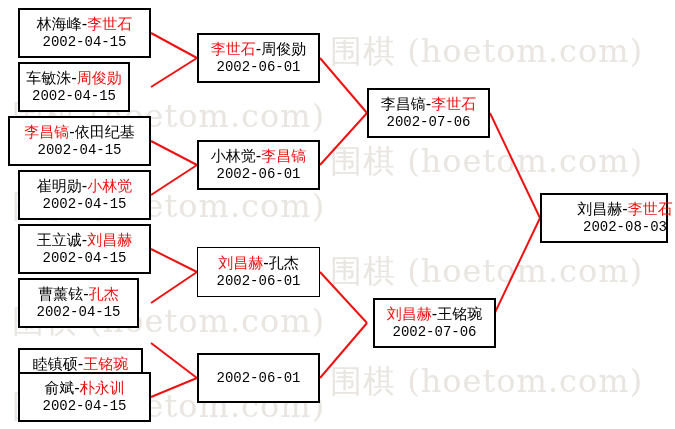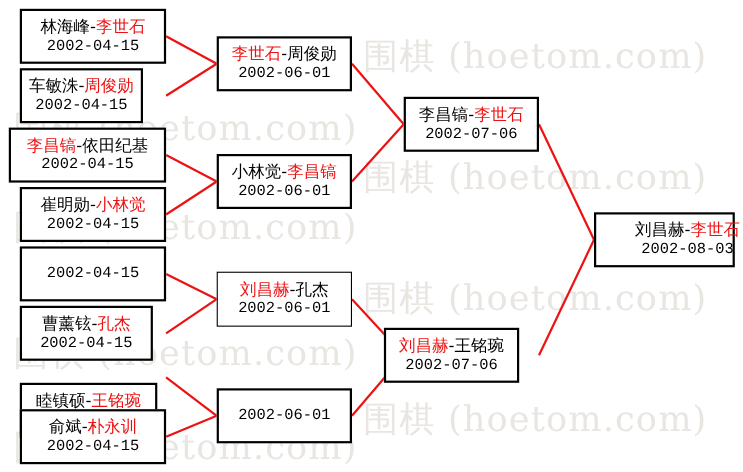--- a/index.html
+++ b/index.html
@@ -119,20 +119,21 @@
       </div>
       <div class="match-box" style="left: 8px; top: 116px; width: 143px; height: 50px; border-color: rgb(0, 0, 0);">
         <div class="players"><span class="win" style="color: rgb(238, 17, 17);">李昌镐</span><span class="sep">-</span><span class="">依田纪基</span></div>
         <div class="match-date">2002-04-15</div>
       </div>
       <div class="match-box" style="left: 18px; top: 170px; width: 133px; height: 50px; border-color: rgb(0, 0, 0);">
         <div class="players"><span class="">崔明勋</span><span class="sep">-</span><span class="win" style="color: rgb(238, 17, 17);">小林觉</span></div>
         <div class="match-date">2002-04-15</div>
       </div>
       <div class="match-box" style="left: 18px; top: 224px; width: 133px; height: 50px; border-color: rgb(0, 0, 0);">
+        <div class="players"><span class="">王立诚</span><span class="sep">-</span><span class="win" style="color: rgb(238, 17, 17);">刘昌赫</span></div>
         <div class="match-date">2002-04-15</div>
       </div>
       <div class="match-box" style="left: 18px; top: 278px; width: 121px; height: 50px; border-color: rgb(0, 0, 0);">
         <div class="players"><span class="">曹薰铉</span><span class="sep">-</span><span class="win" style="color: rgb(238, 17, 17);">孔杰</span></div>
         <div class="match-date">2002-04-15</div>
       </div>
       <div class="match-box" style="left: 18px; top: 318px; width: 125px; height: 50px; border-color: rgb(0, 0, 0); margin-top: 30px;">
         <div class="players"><span class="">睦镇硕</span><span class="sep">-</span><span class="win" style="color: rgb(238, 17, 17);">王铭琬</span></div>
         <div class="match-date">2002-04-15</div>
       </div>
@@ -152,21 +153,21 @@
         <div class="players"><span class="win" style="color: rgb(238, 17, 17);">刘昌赫</span><span class="sep">-</span><span class="">孔杰</span></div>
         <div class="match-date">2002-06-01</div>
       </div>
       <div class="match-box" style="left: 197px; top: 353px; width: 123px; height: 50px; border-color: rgb(0, 0, 0);">
         <div class="match-date">2002-06-01</div>
       </div>
       <div class="match-box" style="left: 367px; top: 88px; width: 123px; height: 50px; border-color: rgb(0, 0, 0);">
         <div class="players"><span class="">李昌镐</span><span class="sep">-</span><span class="win" style="color: rgb(238, 17, 17);">李世石</span></div>
         <div class="match-date">2002-07-06</div>
       </div>
-      <div class="match-box" style="left: 349px; top: 298px; width: 123px; height: 50px; border-color: rgb(0, 0, 0);">
+      <div class="match-box" style="left: 373px; top: 298px; width: 123px; height: 50px; border-color: rgb(0, 0, 0);">
         <div class="players"><span class="win" style="color: rgb(238, 17, 17);">刘昌赫</span><span class="sep">-</span><span class="">王铭琬</span></div>
         <div class="match-date">2002-07-06</div>
       </div>
       <div class="match-box" style="left: 540px; top: 193px; width: 128px; height: 50px; border-color: rgb(0, 0, 0); padding-left: 42px;">
         <div class="players"><span class="">刘昌赫</span><span class="sep">-</span><span class="win" style="color: rgb(238, 17, 17);">李世石</span></div>
         <div class="match-date">2002-08-03</div>
       </div>
     </div>
 
 </div>

